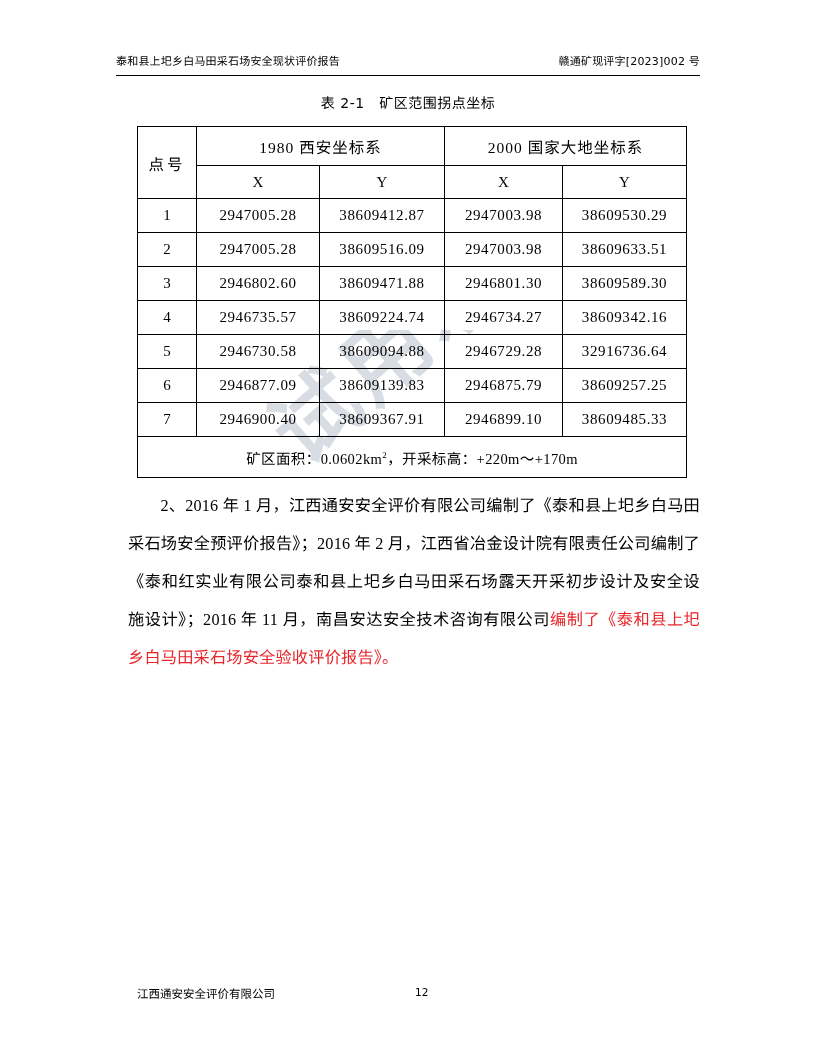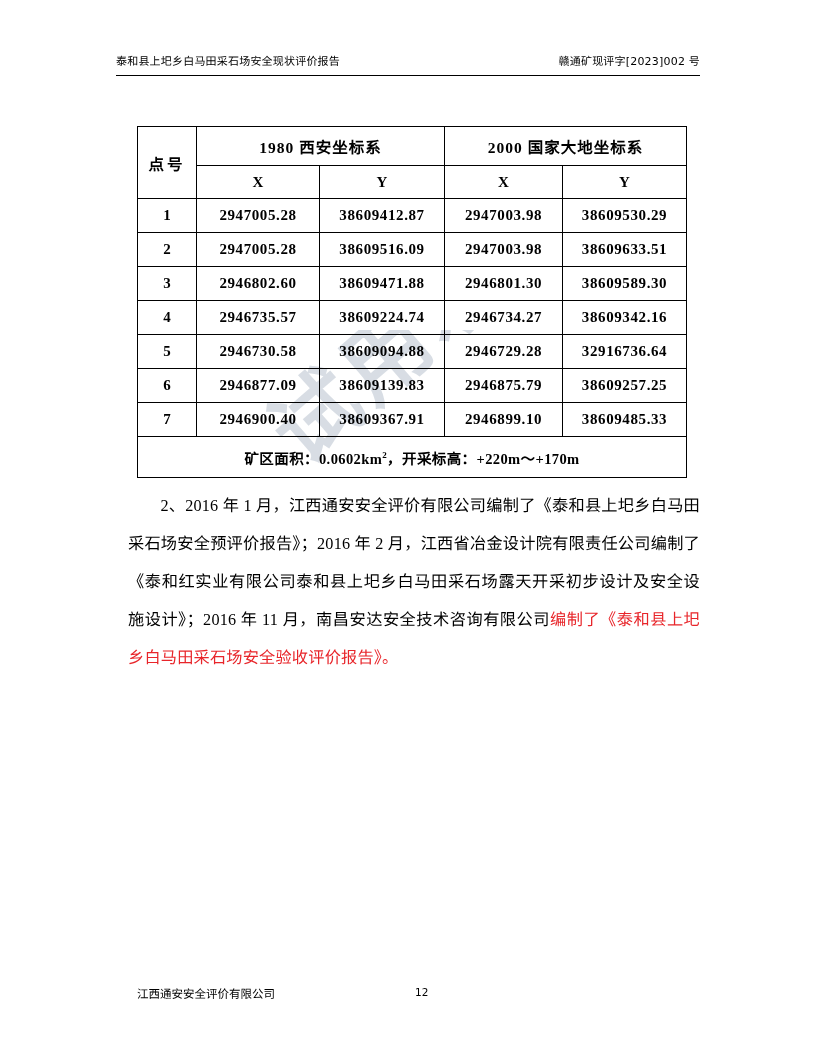--- a/index.html
+++ b/index.html
@@ -95,21 +95,21 @@
     width: 549px;
     border-collapse: collapse;
     table-layout: fixed;
     z-index: 6;
     background: transparent;
   }
   .coord-table td, .coord-table th {
     border: 1px solid #000000;
     text-align: center;
     vertical-align: middle;
-    font-weight: bold;
+    font-weight: normal;
     font-size: 15px;
     font-family: "Liberation Serif", serif;
     padding: 0;
     height: 34px;
     background: transparent;
   }
   .coord-table .grp-head {
     font-family: "Liberation Serif", serif;
     font-size: 15.5px;
     letter-spacing: 1px;
@@ -194,20 +194,21 @@
   <div class="watermark">
     <div class="watermark-text">试用水印</div>
   </div>
 
   <div class="doc-header">
     <span class="hdr-left">泰和县上圯乡白马田采石场安全现状评价报告</span>
     <span class="hdr-right">赣通矿现评字[2023]002 号</span>
   </div>
   <div class="header-rule"></div>
 
+  <div class="table-caption">表 2-1　矿区范围拐点坐标</div>
 
   <table class="coord-table">
     <colgroup>
       <col style="width:59px">
       <col style="width:123px">
       <col style="width:125px">
       <col style="width:118px">
       <col style="width:124px">
     </colgroup>
     <tbody>

